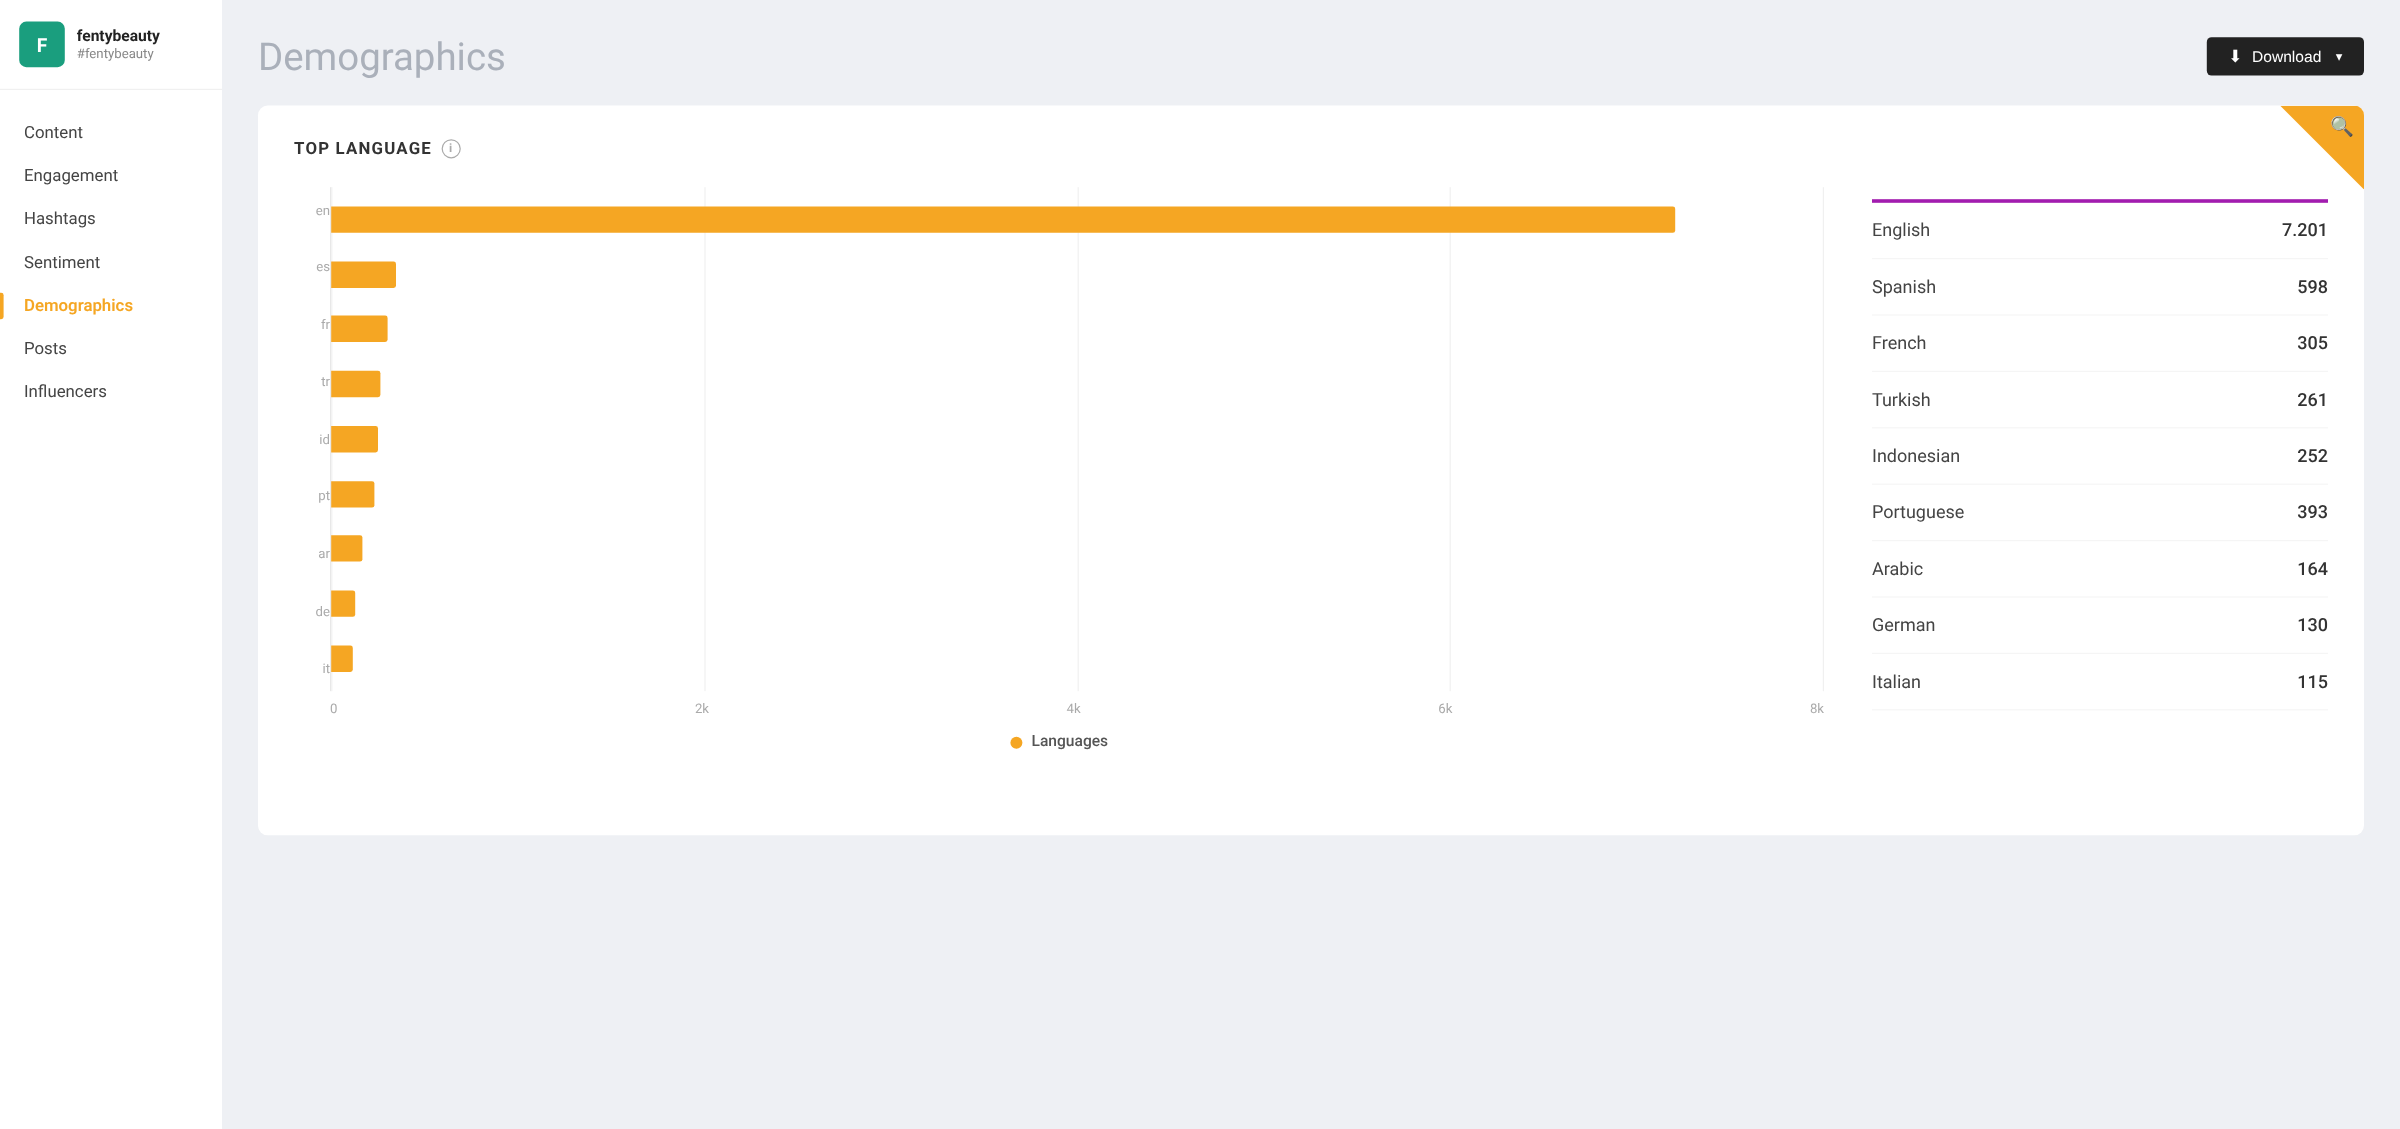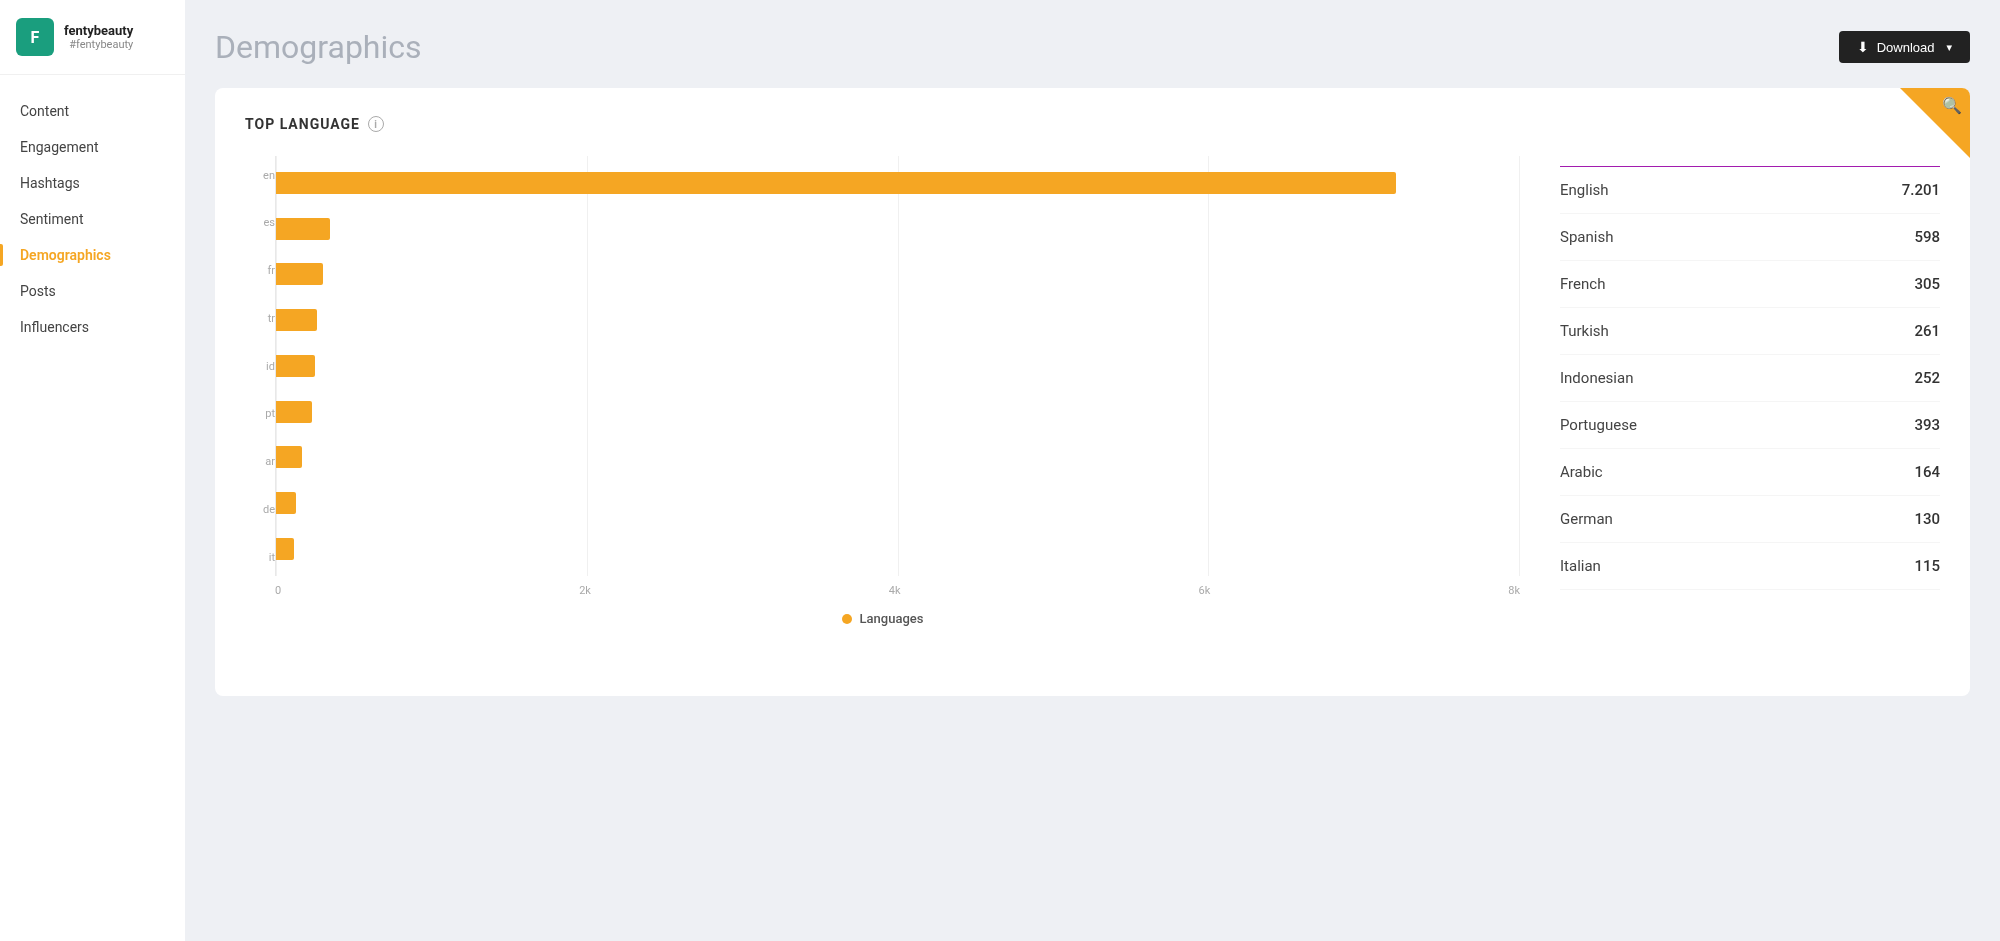--- a/index.html
+++ b/index.html
@@ -37,21 +37,20 @@
       align-items: center;
       justify-content: center;
       color: #fff;
       font-weight: bold;
       font-size: 16px;
       flex-shrink: 0;
     }
     .sidebar-brand-text {
       display: flex;
       flex-direction: column;
-      align-items: flex-end;
     }
     .sidebar-brand-name {
       font-size: 13px;
       font-weight: 700;
       color: #222;
     }
     .sidebar-brand-handle {
       font-size: 11px;
       color: #888;
     }
@@ -297,21 +296,21 @@
       padding-top: 10px;
     }
     .stat-row {
       display: flex;
       justify-content: space-between;
       align-items: center;
       padding: 14px 0;
       border-bottom: 1px solid #f5f5f5;
     }
     .stat-row:first-child {
-      border-top: 1px solid #a21caf;
+      border-top: 3px solid #a21caf;
     }
     .stat-language {
       font-size: 15px;
       color: #444;
     }
     .stat-value {
       font-size: 15px;
       color: #333;
       font-weight: 500;
     }

